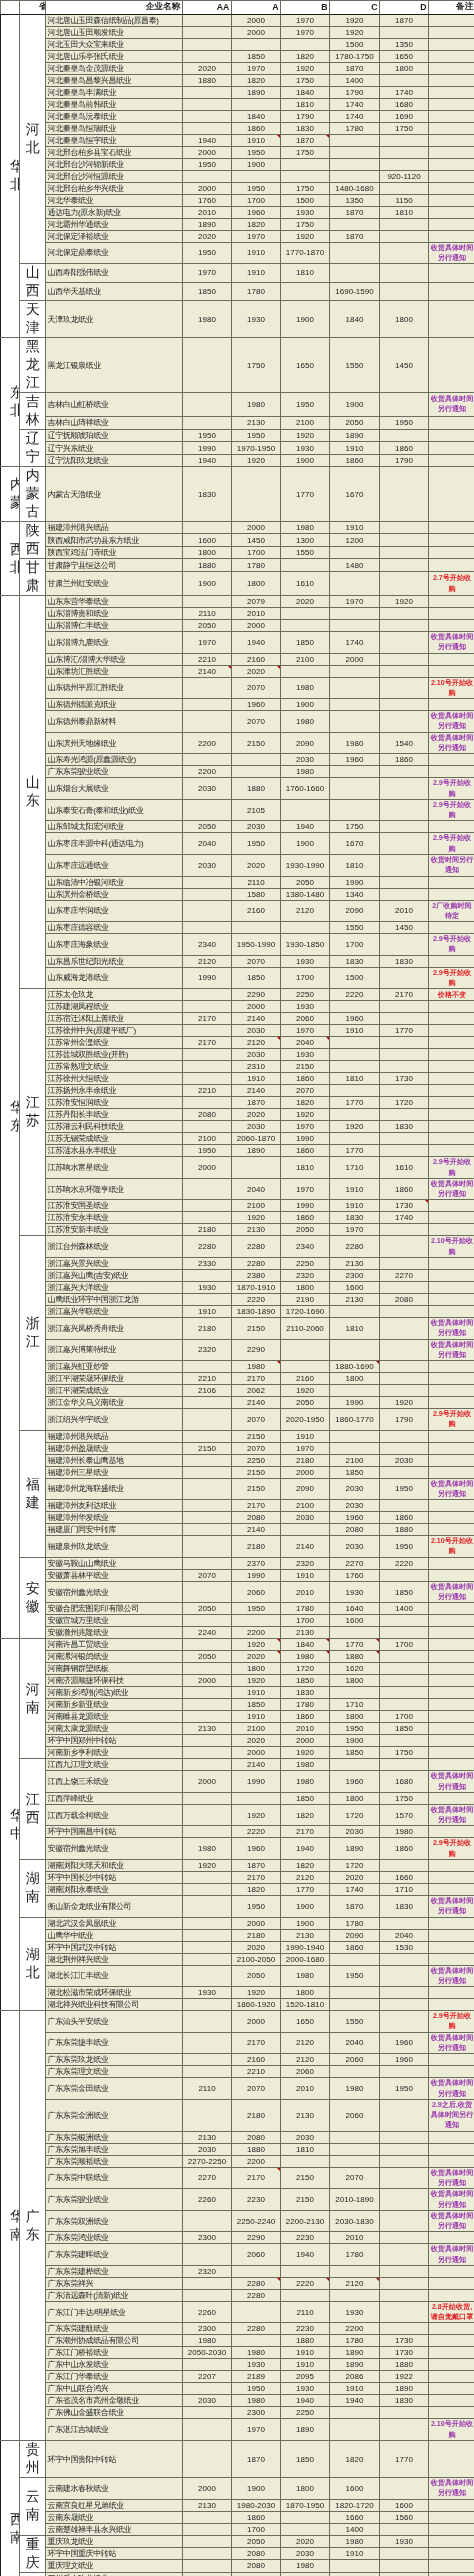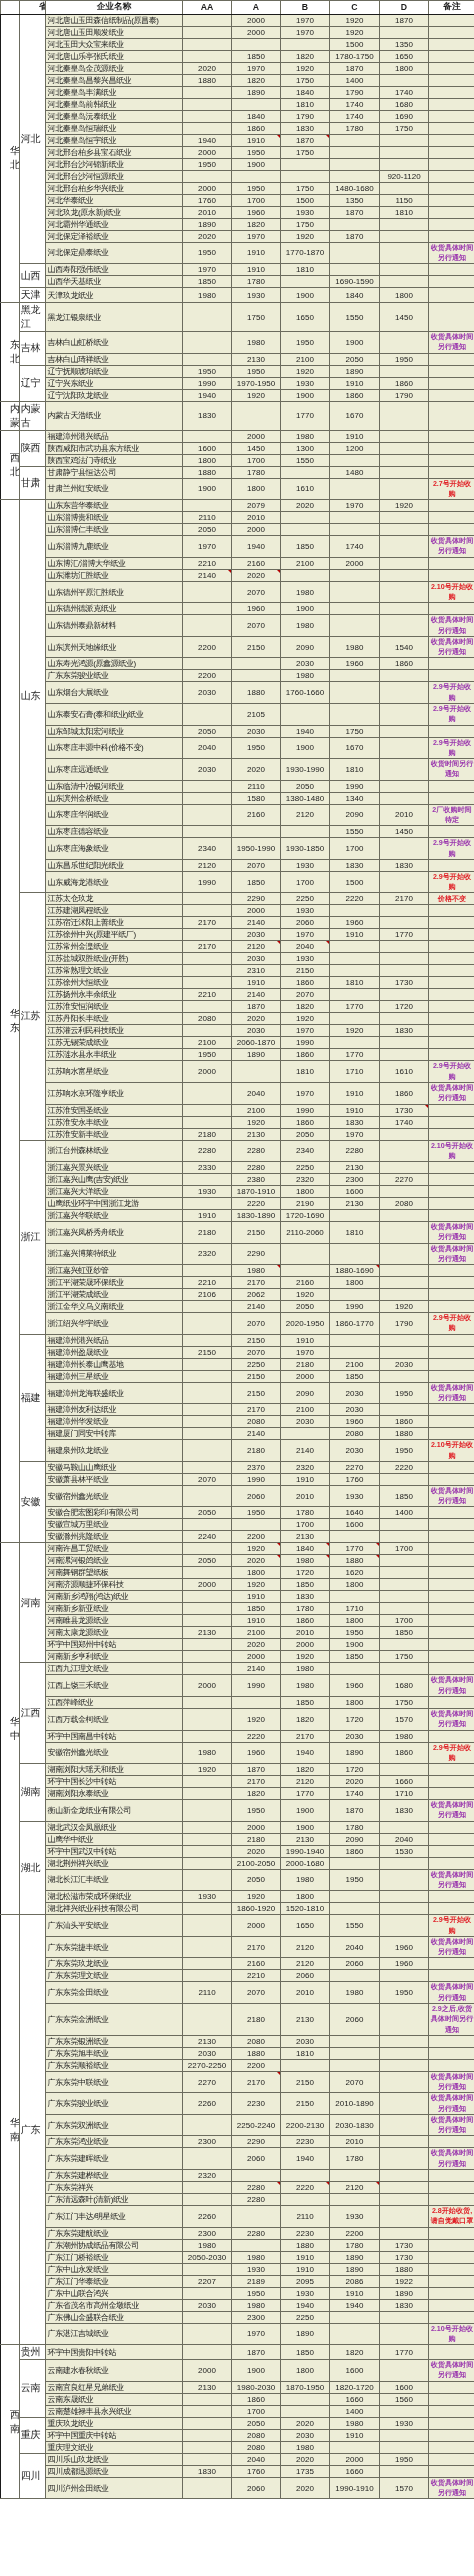--- a/index.html
+++ b/index.html
@@ -5,24 +5,24 @@
   :root{
     --cell-bg:#ededd7; --white-bg:#ffffff; --border:#6b6b5e; --thick:#1a1a1a;
     --note-purple:#9a36ae; --note-red:#e01e25; --text:#1c1c1c;
   }
   *{box-sizing:border-box;}
   body{margin:0;background:#fff;font-family:"Liberation Sans","DejaVu Sans",sans-serif;color:var(--text);}
   .wrap{width:475px;}
   table{border-collapse:collapse;width:475px;table-layout:fixed;border:1.6px solid var(--thick);}
   th,td{border:0.8px solid var(--border);padding:0 1.6px;overflow:hidden;vertical-align:middle;}
   thead th{background:var(--white-bg);font-weight:bold;font-size:8.7px;height:13.5px;
-           border-bottom:1.6px solid var(--thick);text-align:center;white-space:nowrap;}
+           border-bottom:1.6px solid var(--thick);text-align:right;white-space:nowrap;}
   thead th:first-child,thead th:nth-child(2){text-align:left;padding-left:19px;letter-spacing:-0.8px;}
   tbody tr{height:12px;}
-  td.region,td.province{background:var(--white-bg);font-size:10px;
+  td.region,td.province{background:var(--white-bg);text-align:center;font-size:14px;
            padding:0 0.8px;letter-spacing:-0.4px;border-right:0.8px solid var(--border);}
   td.region{border-left:1.6px solid var(--thick);padding-left:9px;}
   td.company{background:var(--cell-bg);text-align:left;font-size:8px;white-space:nowrap;letter-spacing:-0.4px;}
   td.num{background:var(--cell-bg);text-align:center;font-size:8px;white-space:nowrap;}
   td.note{background:var(--cell-bg);text-align:center;font-size:7.1px;font-weight:bold;
           line-height:1.45;padding:0 0.8px;word-break:break-all;border-right:1.6px solid var(--thick);}
   td.note.p{color:var(--note-purple);margin-left:12px;}
   td.note.r{color:var(--note-red);}
   tr.rg td{border-top:1.6px solid var(--thick);}
   td.cm{position:relative;}
@@ -198,21 +198,21 @@
         <tr>
           <td class="company">河北华泰纸业</td>
           <td class="num">1760</td>
           <td class="num">1700</td>
           <td class="num">1500</td>
           <td class="num">1350</td>
           <td class="num">1150</td>
           <td class="note"></td>
         </tr>
         <tr>
-          <td class="company">河北玖龙(原永新)纸业</td>
+          <td class="company">通达电力(原永新)纸业</td>
           <td class="num">2010</td>
           <td class="num">1960</td>
           <td class="num">1930</td>
           <td class="num">1870</td>
           <td class="num">1810</td>
           <td class="note"></td>
         </tr>
         <tr>
           <td class="company">河北霸州华通纸业</td>
           <td class="num">1890</td>
@@ -517,21 +517,21 @@
         <tr>
           <td class="company">山东邹城太阳宏河纸业</td>
           <td class="num">2050</td>
           <td class="num">2030</td>
           <td class="num">1940</td>
           <td class="num">1750</td>
           <td class="num"></td>
           <td class="note"></td>
         </tr>
         <tr>
-          <td class="company">山东枣庄丰源中科(价格不变)</td>
+          <td class="company">山东枣庄丰源中科(通达电力)</td>
           <td class="num">2040</td>
           <td class="num">1950</td>
           <td class="num">1900</td>
           <td class="num">1670</td>
           <td class="num"></td>
           <td class="note p">2.9号开始收购</td>
         </tr>
         <tr>
           <td class="company">山东枣庄远通纸业</td>
           <td class="num">2030</td>

